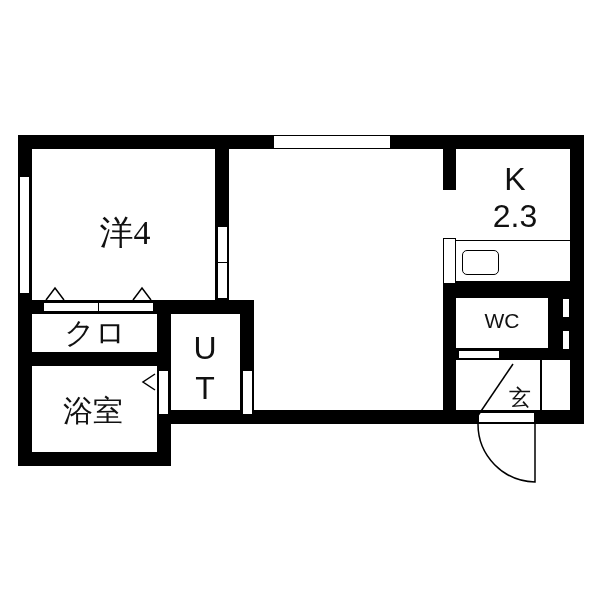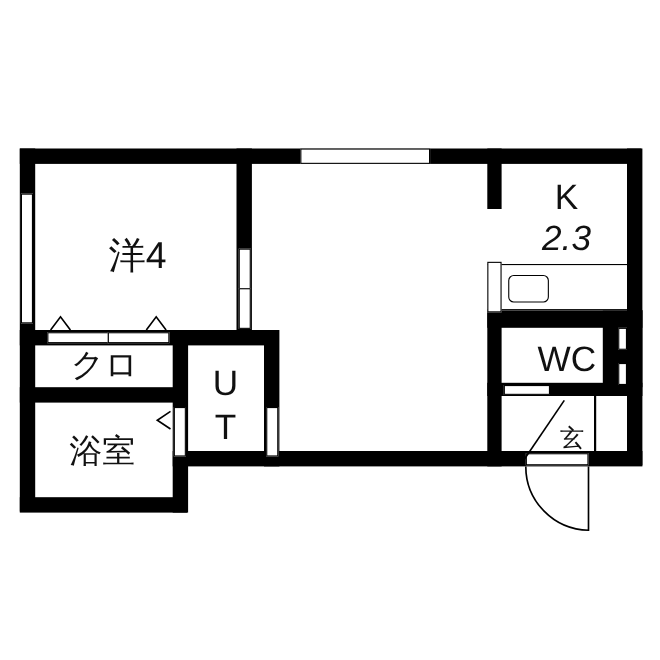--- a/index.html
+++ b/index.html
@@ -1,21 +1,21 @@
 <!DOCTYPE html>
 <html><head>
 <meta charset="utf-8">
 <style>
   html,body{margin:0;padding:0;background:#fff;}
   body{width:600px;height:600px;position:relative;overflow:hidden;font-family:"Liberation Sans","DejaVu Sans",sans-serif;}
   .abs{position:absolute;box-sizing:border-box;}
   .wall{background:#000;}
   .win{background:#fff;border:1.5px solid #000;}
   .label{position:absolute;color:#111;font-weight:400;text-align:center;white-space:nowrap;line-height:1;}
-  .jp{font-family:Liberation Sans, sans-serif;}
+  .jp{font-family:Liberation Serif, serif;}
 </style>
 </head>
 <body>
 
 <div class="abs" style="left:0;top:0;width:600px;height:600px;">
 
   <div class="abs wall" style="left:18px;top:135px;width:565px;height:14px;"></div>
   <div class="abs wall" style="left:18px;top:135px;width:14px;height:330px;"></div>
   <div class="abs wall" style="left:570px;top:135px;width:14px;height:288px;"></div>
   <div class="abs wall" style="left:18px;top:452px;width:152px;height:14px;"></div>
@@ -55,20 +55,20 @@
   <svg class="abs" style="left:0;top:0;" width="600" height="600">
     <path d="M513 364 L475 420" stroke="#000" stroke-width="1.5" fill="none"></path>
     <path d="M478 424 A58 58 0 0 0 535 482 L535 424" stroke="#000" stroke-width="1.5" fill="none"></path>
     <path d="M46 300 L55 288 L64 300" stroke="#000" stroke-width="1.5" fill="none"></path>
     <path d="M133 300 L142 288 L151 300" stroke="#000" stroke-width="1.5" fill="none"></path>
     <path d="M155 374 L143 382 L155 390" stroke="#000" stroke-width="1.5" fill="none"></path>
   </svg>
 
   <div class="label jp" style="left:80px;top:216px;width:90px;font-size:34px;">洋4</div>
   <div class="label" style="left:485px;top:163px;width:60px;font-size:32px;">K</div>
-  <div class="label" style="left:478px;top:200px;width:74px;font-size:32px;font-style:italic;">2.3</div>
+  <div class="label" style="left:478px;top:200px;width:74px;font-size:32px;">2.3</div>
   <div class="label jp" style="left:50px;top:318px;width:90px;font-size:30px;">クロ</div>
   <div class="label jp" style="left:48px;top:396px;width:90px;font-size:30px;">浴室</div>
   <div class="label" style="left:187px;top:332px;width:36px;font-size:32px;">U</div>
   <div class="label" style="left:187px;top:372px;width:36px;font-size:32px;">T</div>
-  <div class="label" style="left:462px;top:310px;width:80px;font-size:32px;text-align:right;">WC</div>
+  <div class="label" style="left:462px;top:310px;width:80px;font-size:21px;">WC</div>
   <div class="label jp" style="left:505px;top:387px;width:30px;font-size:22px;">玄</div>
 </div>
 
 </body></html>

